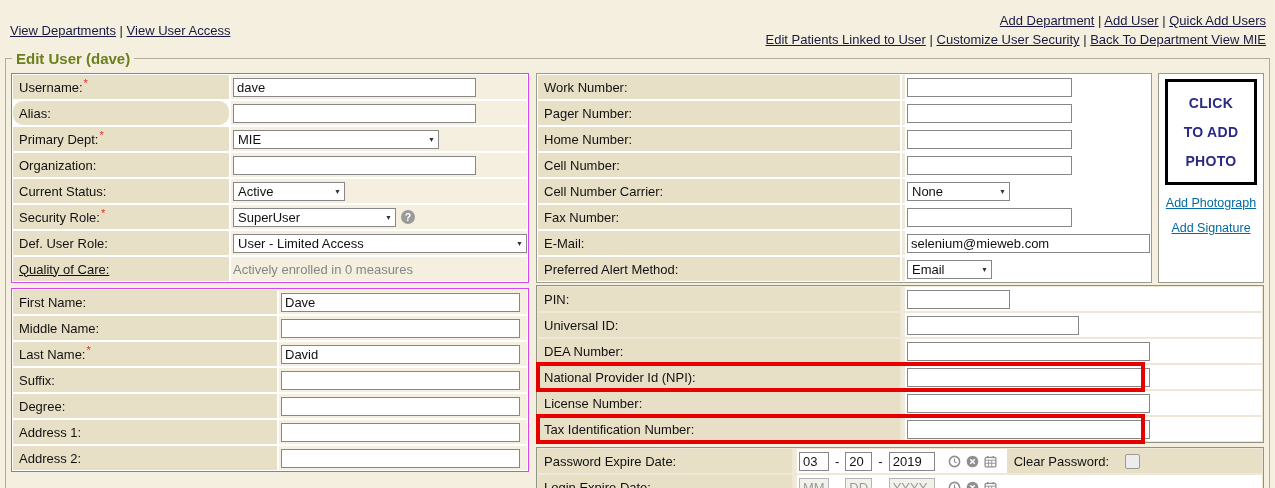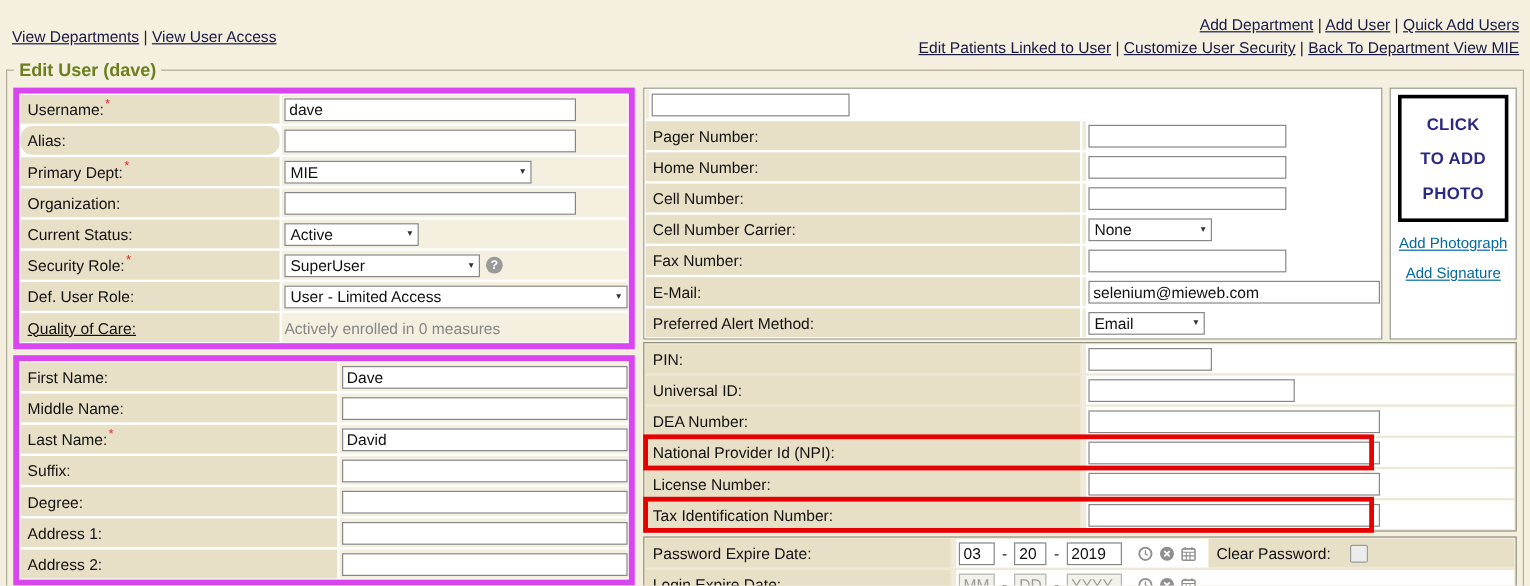--- a/index.html
+++ b/index.html
@@ -20,21 +20,21 @@
     padding:6px 5px 0 5px;
   }
   legend.pagetitle{font-size:15px;font-weight:bold;color:#6b7f1d;padding:0 4px;margin-left:1px;}
 
   .content{display:flex;gap:7px;}
   .left-col{width:518px;flex:none;display:flex;flex-direction:column;gap:5px;}
   .right-col{flex:1;display:flex;flex-direction:column;gap:2px;min-width:0;}
   .right-top{display:flex;gap:6px;align-items:stretch;}
 
   .tbl{display:flex;flex-direction:column;gap:2px;padding:1px;}
-  .tblA{background:#ffffff;border:5px solid #d946ef;}
+  .tblA{background:#ffffff;border:1px solid #d946ef;}
   .tblA.dark{border:1px solid #9b9b8f;}
   .tblB{background:#efe8d6;border:1px solid #91917f;}
   #t-right1{width:612px;flex:none;}
 
   .row{display:flex;gap:2px;height:24px;position:relative;}
   .lbl{flex:none;display:flex;align-items:center;padding-left:6px;background:#e8e0c6;white-space:nowrap;}
   .lbl.link span{text-decoration:underline;}
   .fld{flex:1;display:flex;align-items:center;gap:5px;padding-left:2px;min-width:0;}
   .fld.cream{background:#f5efdf;}
   .fld.white{background:#ffffff;border-left:3px solid #f1ead8;}
@@ -234,20 +234,23 @@
             <div class="fld cream">
               <input class="txt" type="text" style="width: 239px;">
             </div>
           </div>
         </div>
     </div>
     <div class="right-col">
       <div class="right-top">
         <div class="tbl tblA dark" id="t-right1">
             <div class="row">
+              <div class="lbl" style="width: 356px;">
+                <span>Work Number:</span>
+              </div>
               <div class="fld white">
                 <input class="txt" type="text" style="width: 165px;">
               </div>
             </div>
             <div class="row">
               <div class="lbl" style="width: 356px;">
                 <span>Pager Number:</span>
               </div>
               <div class="fld white">
                 <input class="txt" type="text" style="width: 165px;">
@@ -294,21 +297,21 @@
               </div>
               <div class="fld white">
                 <input class="txt" type="text" value="selenium@mieweb.com" style="width: 243px;">
               </div>
             </div>
             <div class="row">
               <div class="lbl" style="width: 356px;">
                 <span>Preferred Alert Method:</span>
               </div>
               <div class="fld white">
-                <div class="sel" style="width: 97px; gap: 12px;">
+                <div class="sel" style="width: 85px; gap: 12px;">
                   <span>Email</span>
                   <span class="arrow">▼</span>
                 </div>
               </div>
             </div>
           </div>
         <div class="photo-cell">
           <div class="photo-box" id="photo-box">
               <span>CLICK</span>
               <span>TO ADD</span>

